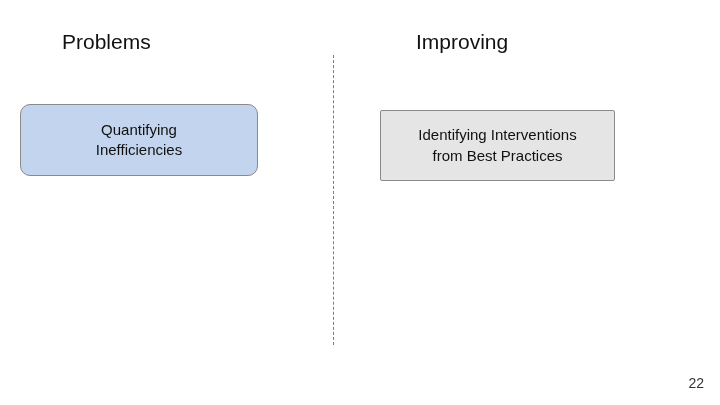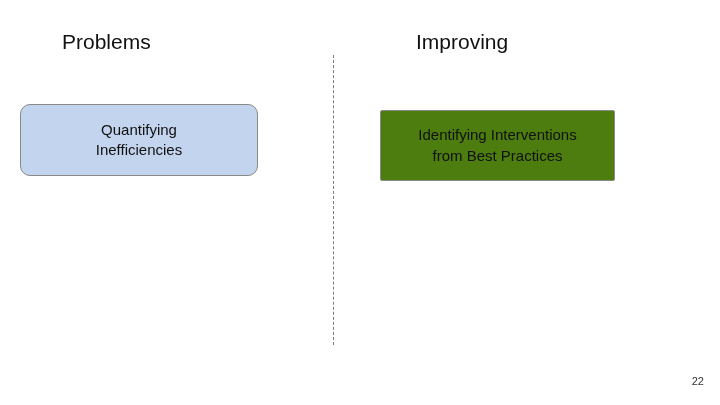--- a/index.html
+++ b/index.html
@@ -58,41 +58,41 @@
     width: 238px;
     height: 72px;
     background: #c3d4ee;
     border-radius: 10px;
   }
   #box-identifying {
     left: 380px;
     top: 110px;
     width: 235px;
     height: 71px;
-    background: #4d7c0f;
+    background: #e5e5e5;
     border-radius: 2px;
   }
   #box-improving {
     left: 380px;
     top: 203px;
     width: 235px;
     height: 72px;
     background: #ccdcb4;
     border-radius: 2px;
   }
   .box-text {
     display: block;
     white-space: pre-line;
     padding: 0 6px;
   }
   #slide-number {
     position: absolute;
     right: 16px;
     top: 375px;
-    font-size: 11px;
+    font-size: 14px;
     color: #333333;
   }
 </style>
 </head>
 <body>
 
 <div class="slide">
 
   <div class="col-heading" id="heading-problems">Problems</div>
 

